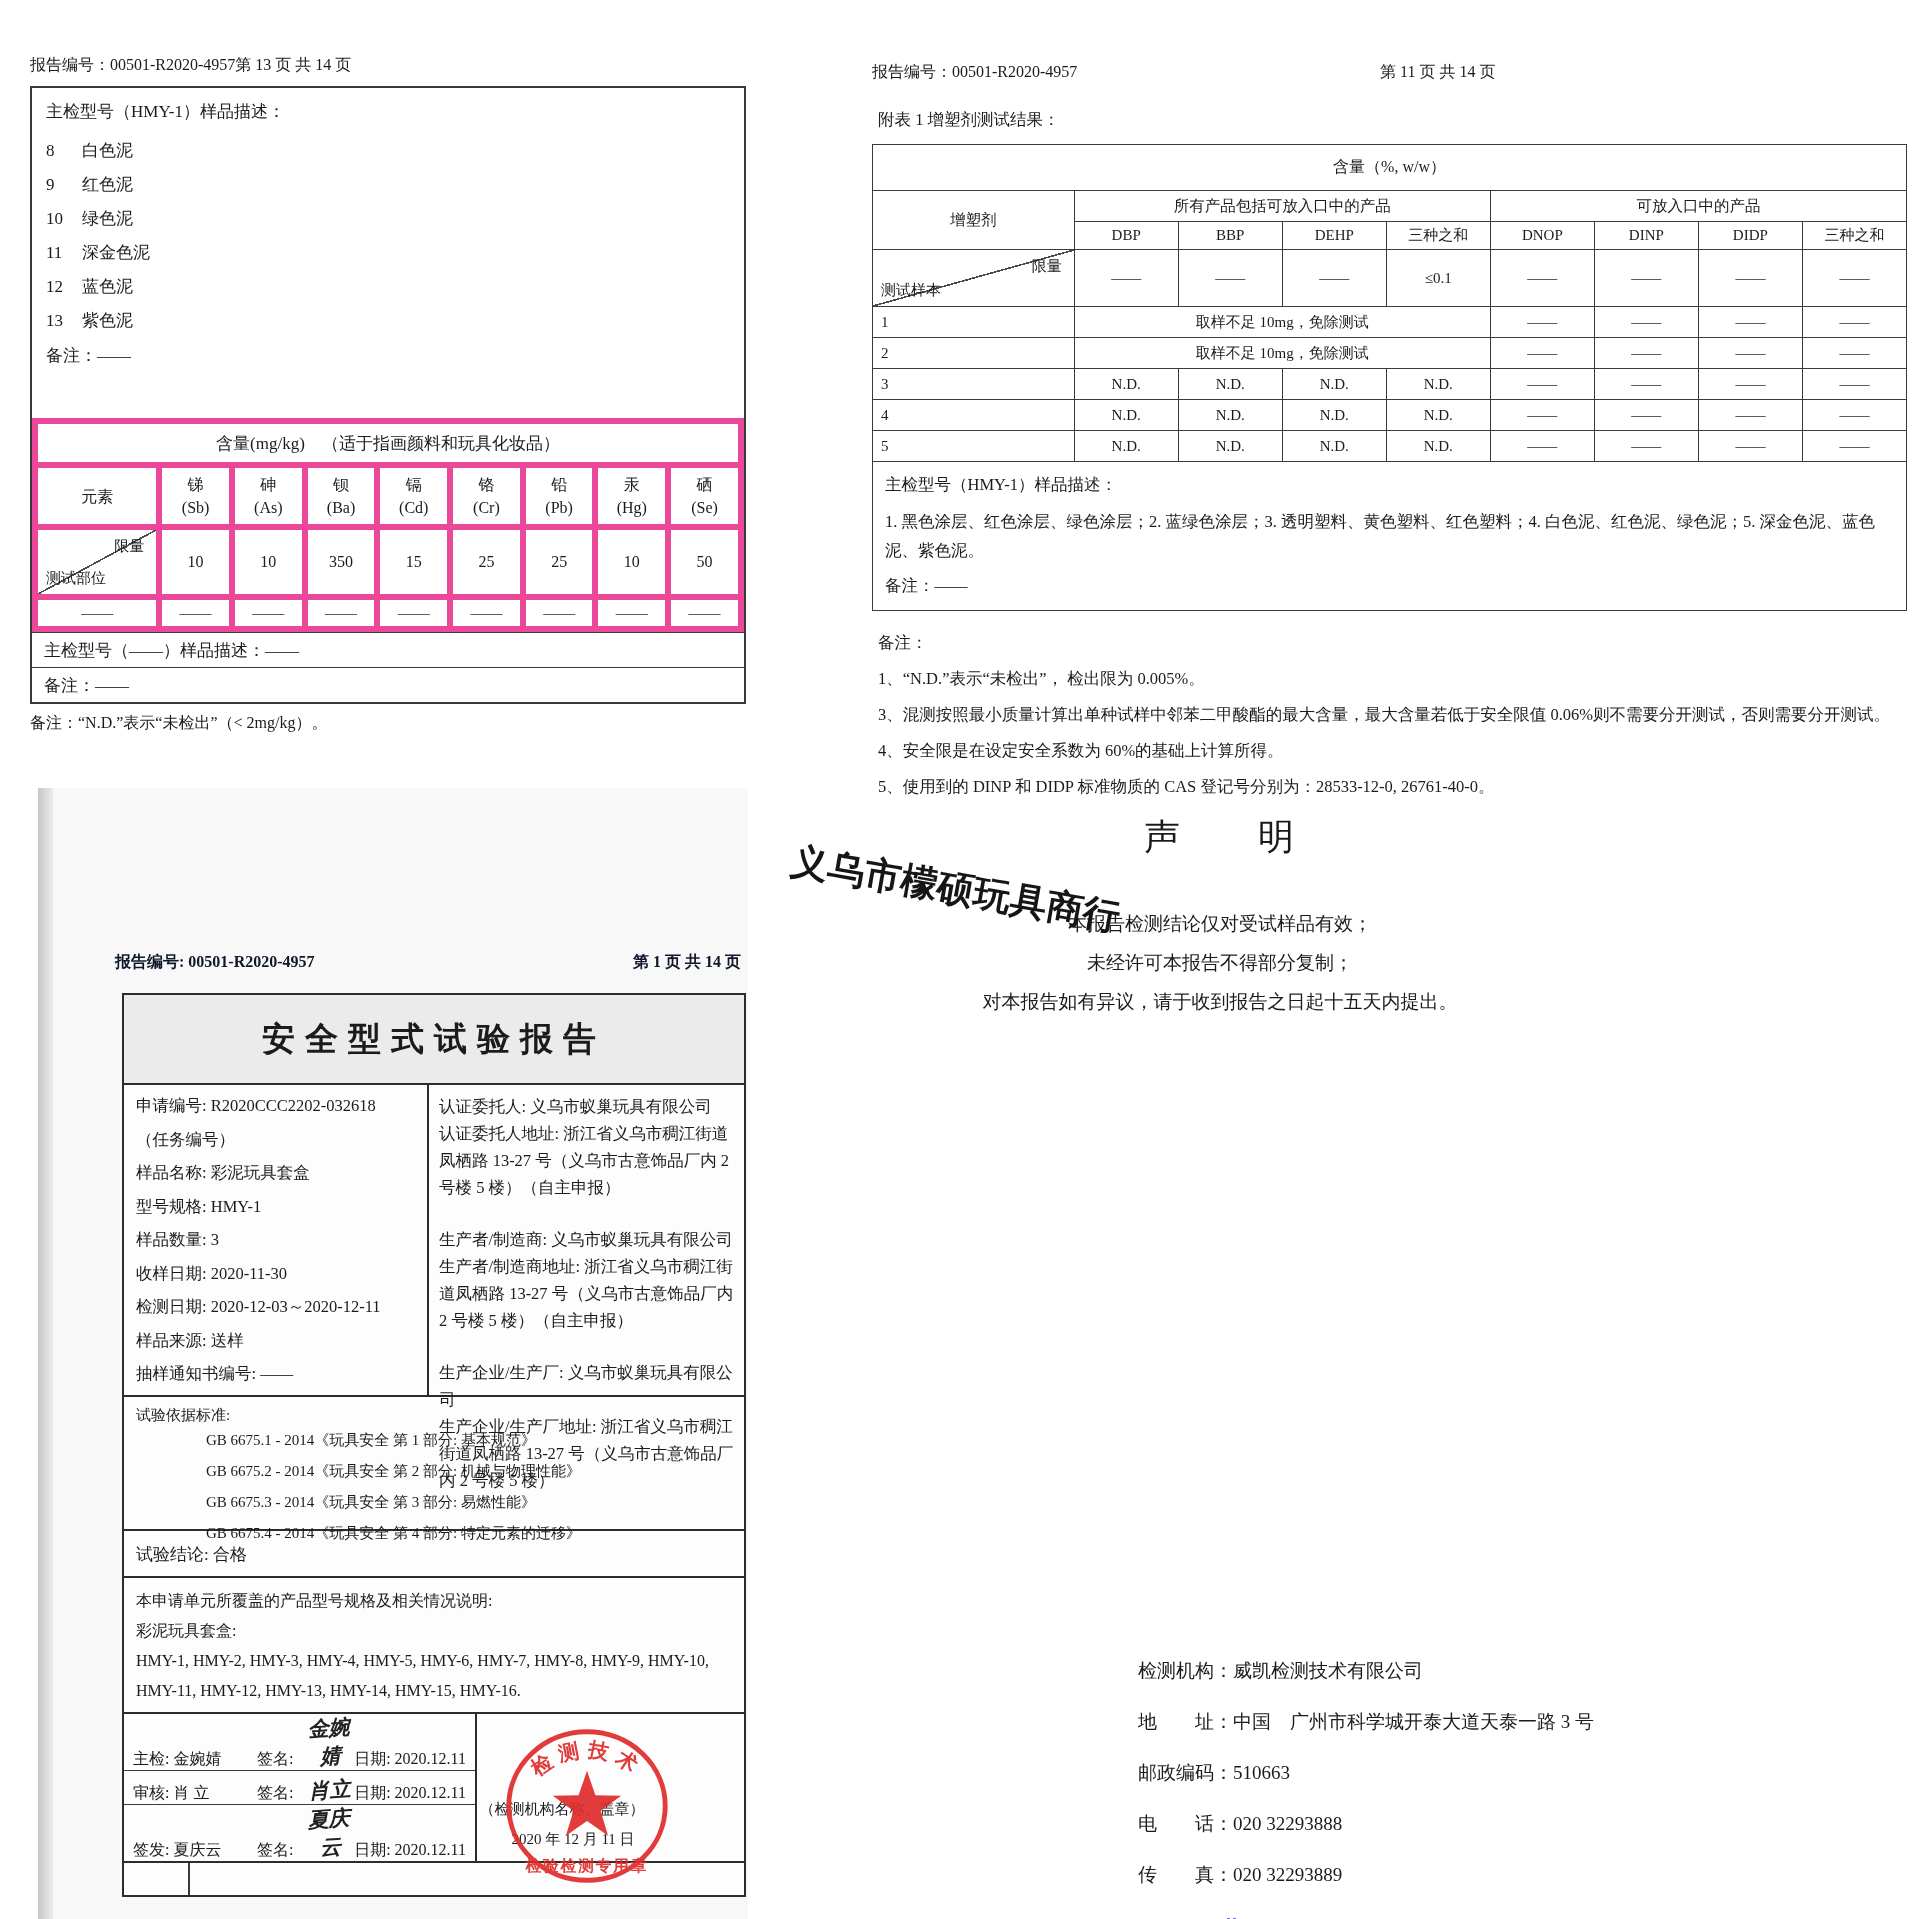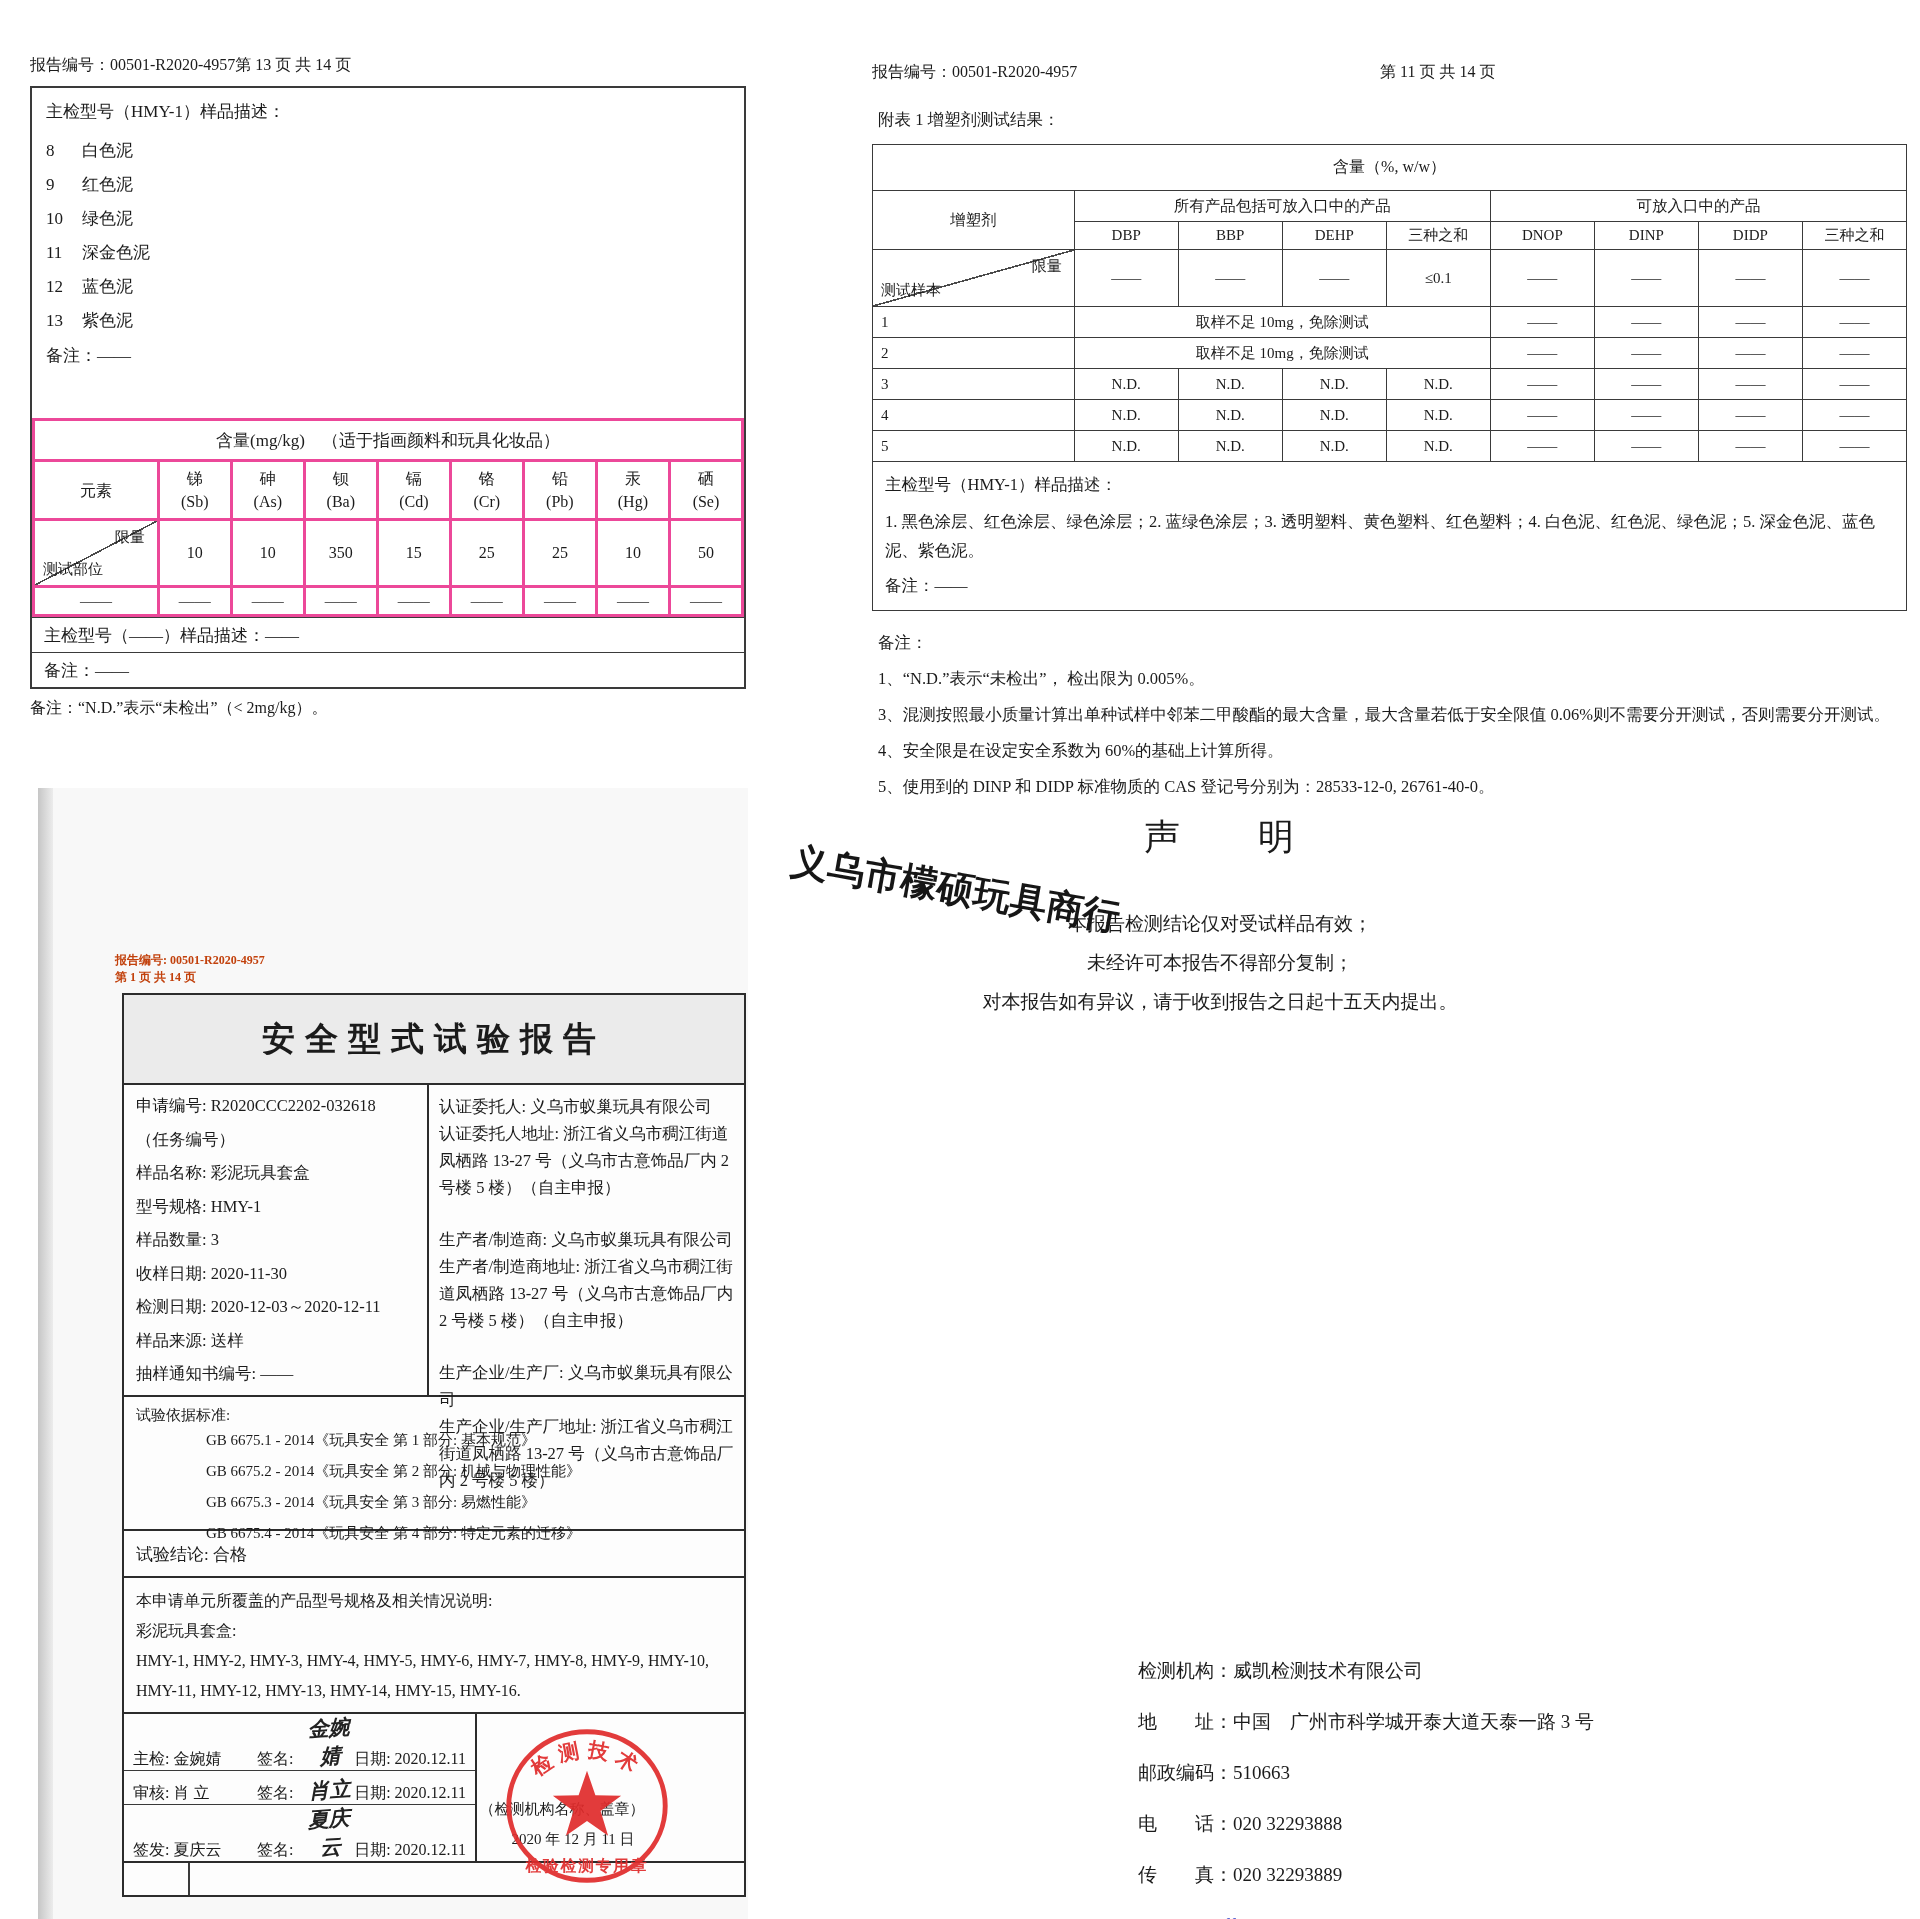--- a/index.html
+++ b/index.html
@@ -17,21 +17,21 @@
 
   
   #page13{left:30px;top:55px;width:716px;}
   #page13 .box{border:2px solid #3a3a3a;margin-top:9px;background:#fff;}
   #page13 .descA{height:330px;box-sizing:border-box;padding:10px 14px 0;font-size:17px;}
   #page13 .descA .title{margin:2px 0 17px 0;}
   #page13 .sample-item{display:flex;margin-bottom:12px;line-height:22px;}
   #page13 .sample-item .no{width:36px;}
   #page13 .descA .note{margin-top:6px;}
   table.elements{width:100%;border-collapse:collapse;table-layout:fixed;font-size:16px;text-align:center;}
-  table.elements td{border:3px solid #ec4899;padding:0;margin-top:12px;}
+  table.elements td{border:6px solid #ec4899;padding:0;margin-top:12px;}
   table.elements .hdr-span td{height:38px;font-size:17px;}
   table.elements .el-hdr td{height:56px;line-height:23px;}
   table.elements .lim-row td{height:64px;}
   table.elements .dash-row td{height:26px;color:#444;}
   .diag{position:relative;}
   .diag::before{content:"";position:absolute;inset:0;
     background:linear-gradient(to bottom right,transparent calc(50% - 0.8px),#4a4a4a calc(50% - 0.8px),#4a4a4a calc(50% + 0.8px),transparent calc(50% + 0.8px));}
   .diag .tr{position:absolute;top:7px;right:12px;font-size:15px;}
   .diag .bl{position:absolute;bottom:6px;left:8px;font-size:15px;}
   #page13 .line-row{border-top:1px solid #3a3a3a;font-size:17px;padding:6px 12px;height:22px;}
@@ -60,21 +60,21 @@
     font-family:"Liberation Sans","DejaVu Sans",sans-serif;font-weight:600;
     font-size:37px;color:#161616;white-space:nowrap;
     transform:rotate(10deg);transform-origin:0 0;letter-spacing:0;}
 
   
   #page1{left:38px;top:788px;width:710px;height:1131px;}
   #page1 .edge{position:absolute;left:0;top:0;width:15px;height:100%;
     background:linear-gradient(90deg,#c6c6c6,#ececec);}
   #page1 .page{position:absolute;left:15px;top:0;right:0;bottom:0;background:#f8f8f8;}
   #page1 .p1-header{position:absolute;left:62px;width:626px;top:164px;display:flex;
-    justify-content:space-between;color:#c2410c;font-weight:700;font-size:12px;flex-direction:column;}
+    justify-content:space-between;color:#0f172a;font-weight:700;font-size:16px;}
   #page1 .rpt{position:absolute;left:69px;top:205px;width:620px;border:2px solid #2c2c2c;
     box-sizing:content-box;background:#fdfdfd;}
   #page1 .rpt-title{height:88px;background:#ebebeb;display:flex;align-items:center;justify-content:center;
     font-size:33px;font-weight:700;letter-spacing:10px;}
   #page1 .info{display:flex;height:312px;box-sizing:border-box;border-top:2px solid #2c2c2c;}
   #page1 .info-left{width:305px;box-sizing:border-box;border-right:2px solid #2c2c2c;
     padding:10px 12px;font-size:16.5px;}
   #page1 .info-left div{margin-bottom:11.5px;line-height:22px;}
   #page1 .info-right{flex:1;padding:8px 10px;font-size:16.5px;line-height:27px;}
   #page1 .info-right p{margin:0;}

